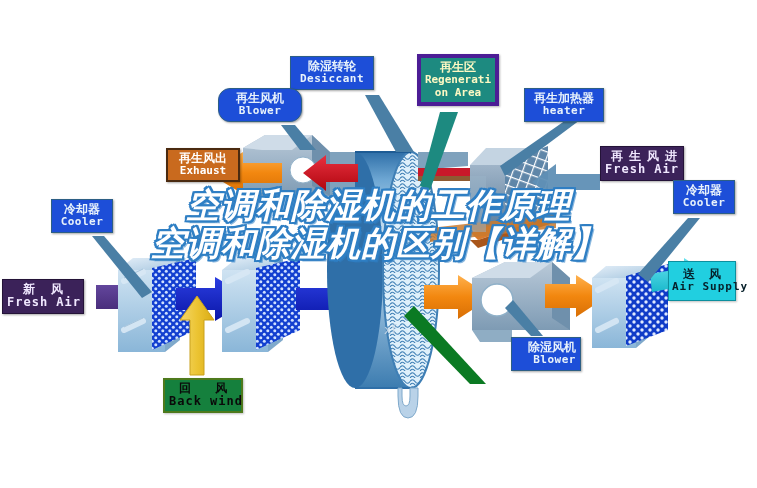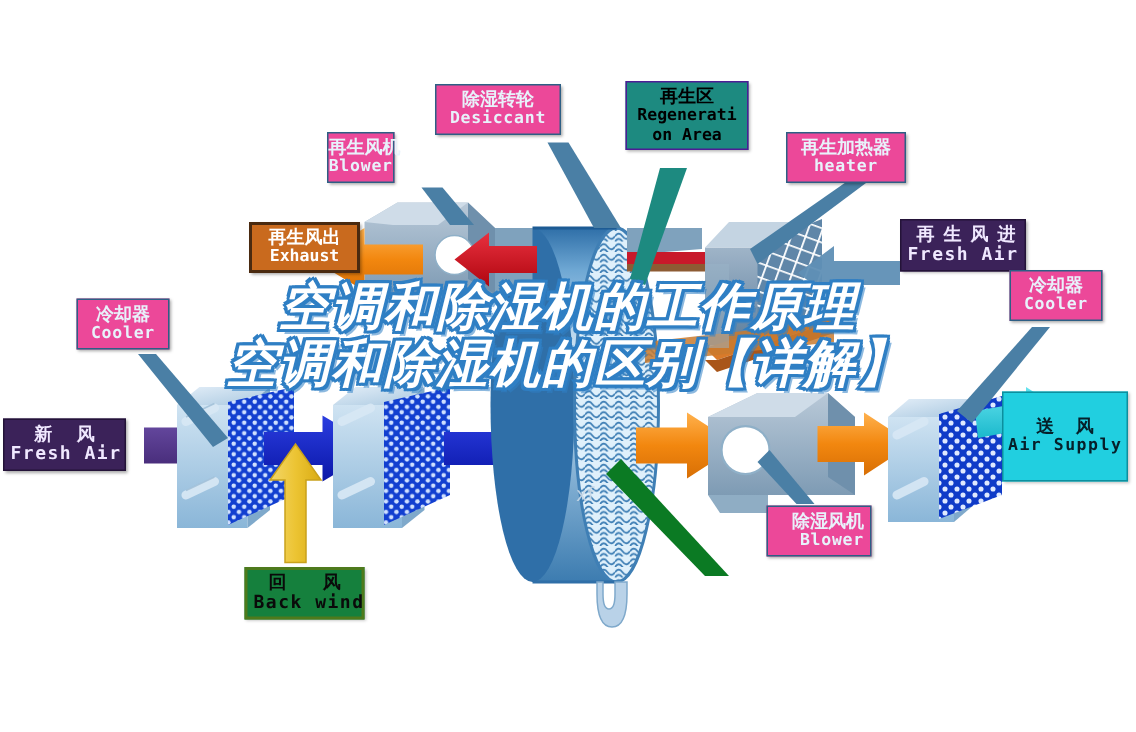--- a/index.html
+++ b/index.html
@@ -7,27 +7,27 @@
   #stage{position:relative;width:757px;height:488px;background:#fff;overflow:hidden;}
   #art{position:absolute;left:0;top:0;width:757px;height:488px;}
 
   
   .lbl{position:absolute;box-sizing:border-box;text-align:center;
        line-height:1.12;white-space:nowrap;z-index:30;}
   .lbl .cn{font-family:"DejaVu Sans","Liberation Sans",sans-serif;font-weight:700;display:block;}
   .lbl .en{font-family:"DejaVu Sans Mono","Liberation Mono",monospace;font-weight:700;display:block;}
 
   
-  .blue{background:#ec4899;color:#e8f2fb;border:1px solid #2d5f85;
+  .blue{background:#1d4ed8;color:#e8f2fb;border:1px solid #2d5f85;
         box-shadow:1px 1px 2px rgba(0,0,0,.35);}
   .blue .cn{font-size:12px;}
   .blue .en{font-size:11px;letter-spacing:.5px;}
 
   
-  .teal{background:#1d8a80;color:#000000;border:1px solid #4c1d95;
+  .teal{background:#1d8a80;color:#fef9c3;border:4px solid #4c1d95;
         box-shadow:1px 1px 2px rgba(0,0,0,.3);}
   .teal .cn{font-size:12px;}
   .teal .en{font-size:11px;}
 
   
   .purple{background:#3b2259;color:#f0e8ff;border:1px solid #241338;
           box-shadow:1px 1px 2px rgba(0,0,0,.35);}
   .purple .cn{font-size:12px;letter-spacing:6px;text-indent:6px;}
   .purple .en{font-size:12px;letter-spacing:1px;}
 
@@ -318,21 +318,21 @@
   <div id="overlay">
     <span class="line">空调和除湿机的工作原理</span>
     <span class="line l2">空调和除湿机的区别【详解】</span>
   </div>
 
   <div class="lbl blue" style="left:290px;top:56px;width:84px;padding:3px 4px;">
     <span class="cn">除湿转轮</span>
     <span class="en">Desiccant</span>
   </div>
 
-  <div class="lbl blue" style="left:218px;top:88px;width:45px;padding:3px 0;">
+  <div class="lbl blue" style="left:218px;top:88px;width:84px;padding:3px 16px;border-radius:12px;">
     <span class="cn">再生风机</span>
     <span class="en">Blower</span>
   </div>
 
   <div class="lbl teal" style="left:417px;top:54px;width:82px;padding:3px 3px;">
     <span class="cn">再生区</span>
     <span class="en">Regenerati</span>
     <span class="en">on Area</span>
   </div>
 
@@ -370,18 +370,18 @@
     <span class="cn">回  风</span>
     <span class="en">Back wind</span>
   </div>
 
   <div class="lbl blue" style="left:511px;top:337px;width:70px;padding:3px 4px;text-align:right;">
     <span class="cn">除湿风机</span>
     <span class="en">Blower</span>
   </div>
 
 
-  <div class="lbl cyan" style="left:668px;top:261px;width:84px;padding:16px 3px;">
+  <div class="lbl cyan" style="left:668px;top:261px;width:68px;padding:6px 3px;">
     <span class="cn">送  风</span>
     <span class="en">Air Supply</span>
   </div>
 
 </div>
 
 </body></html>

